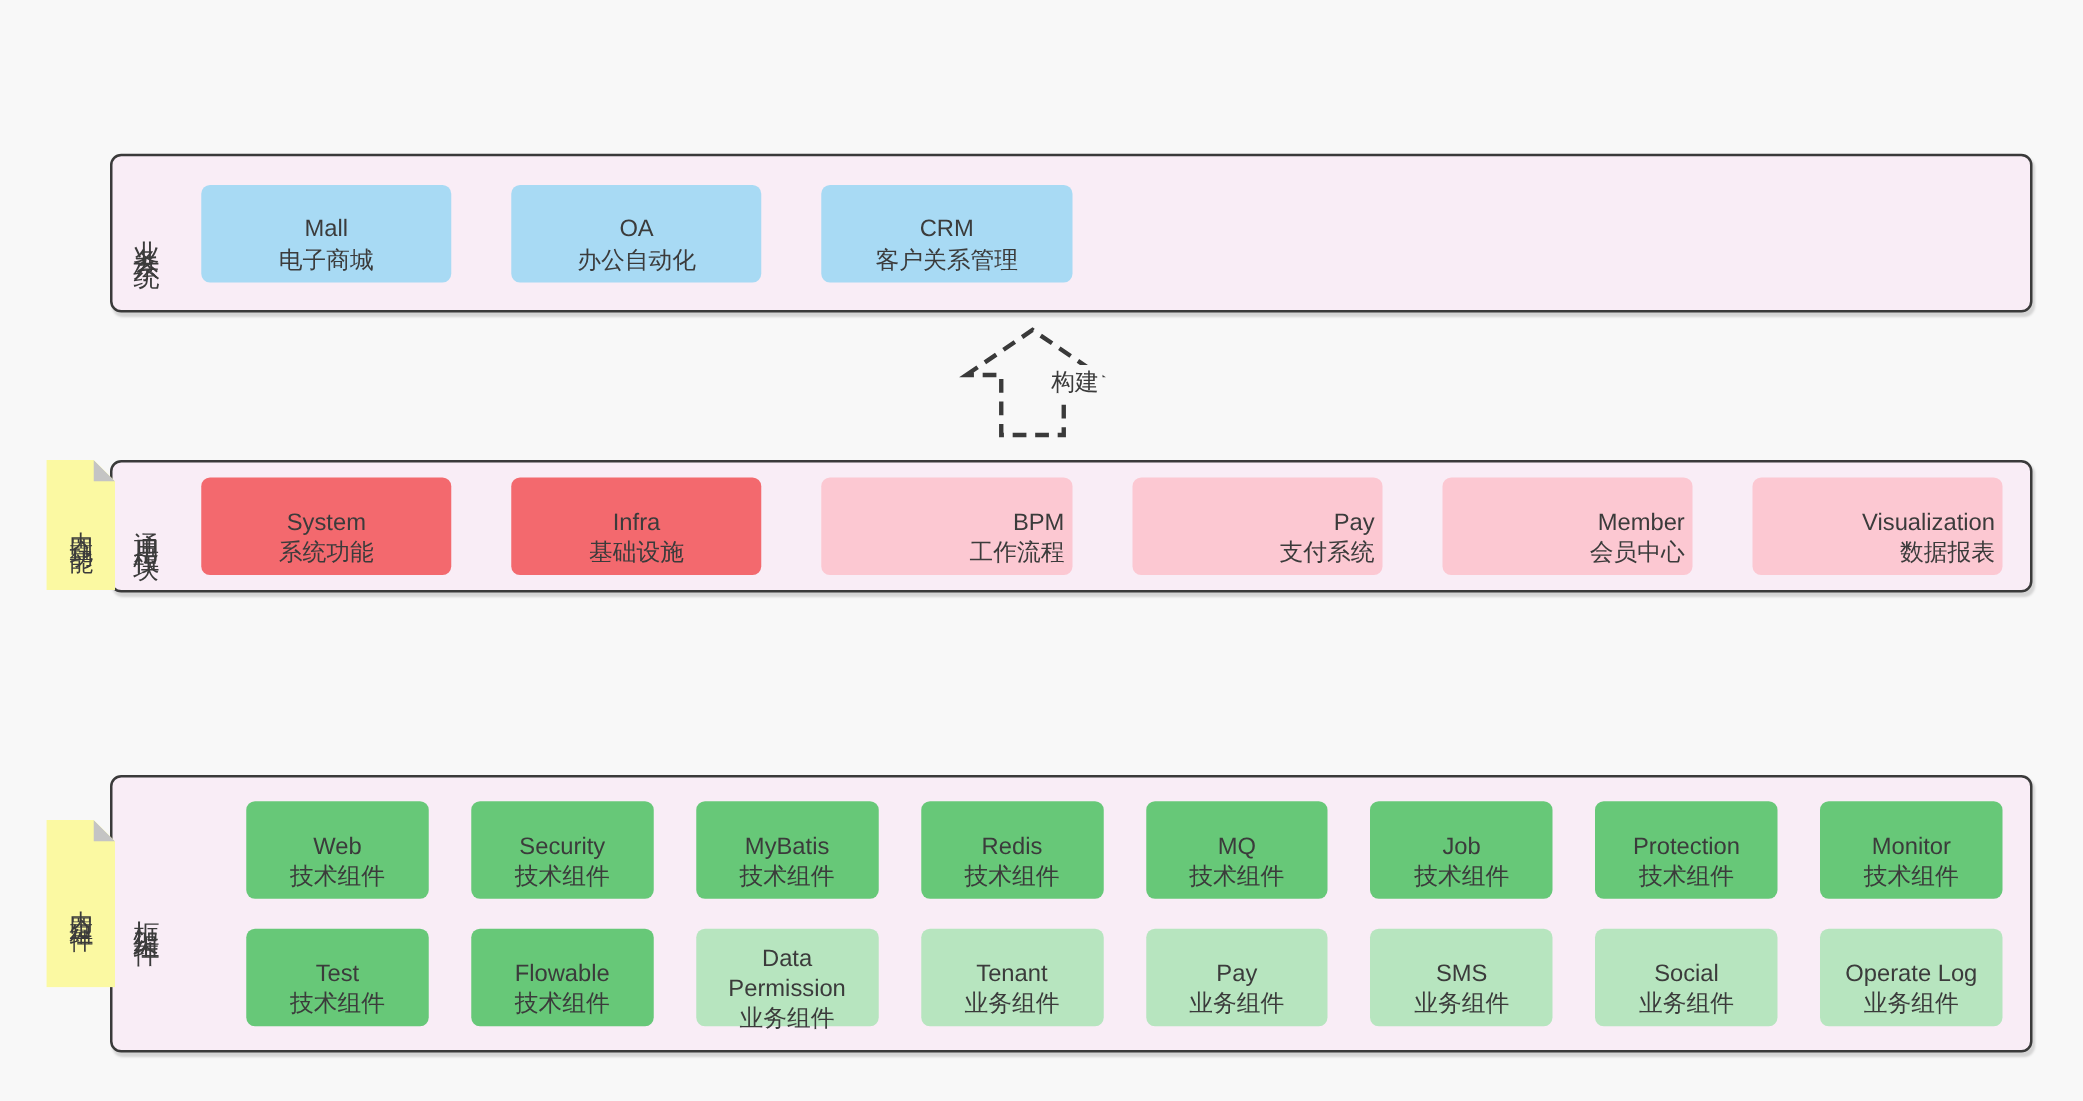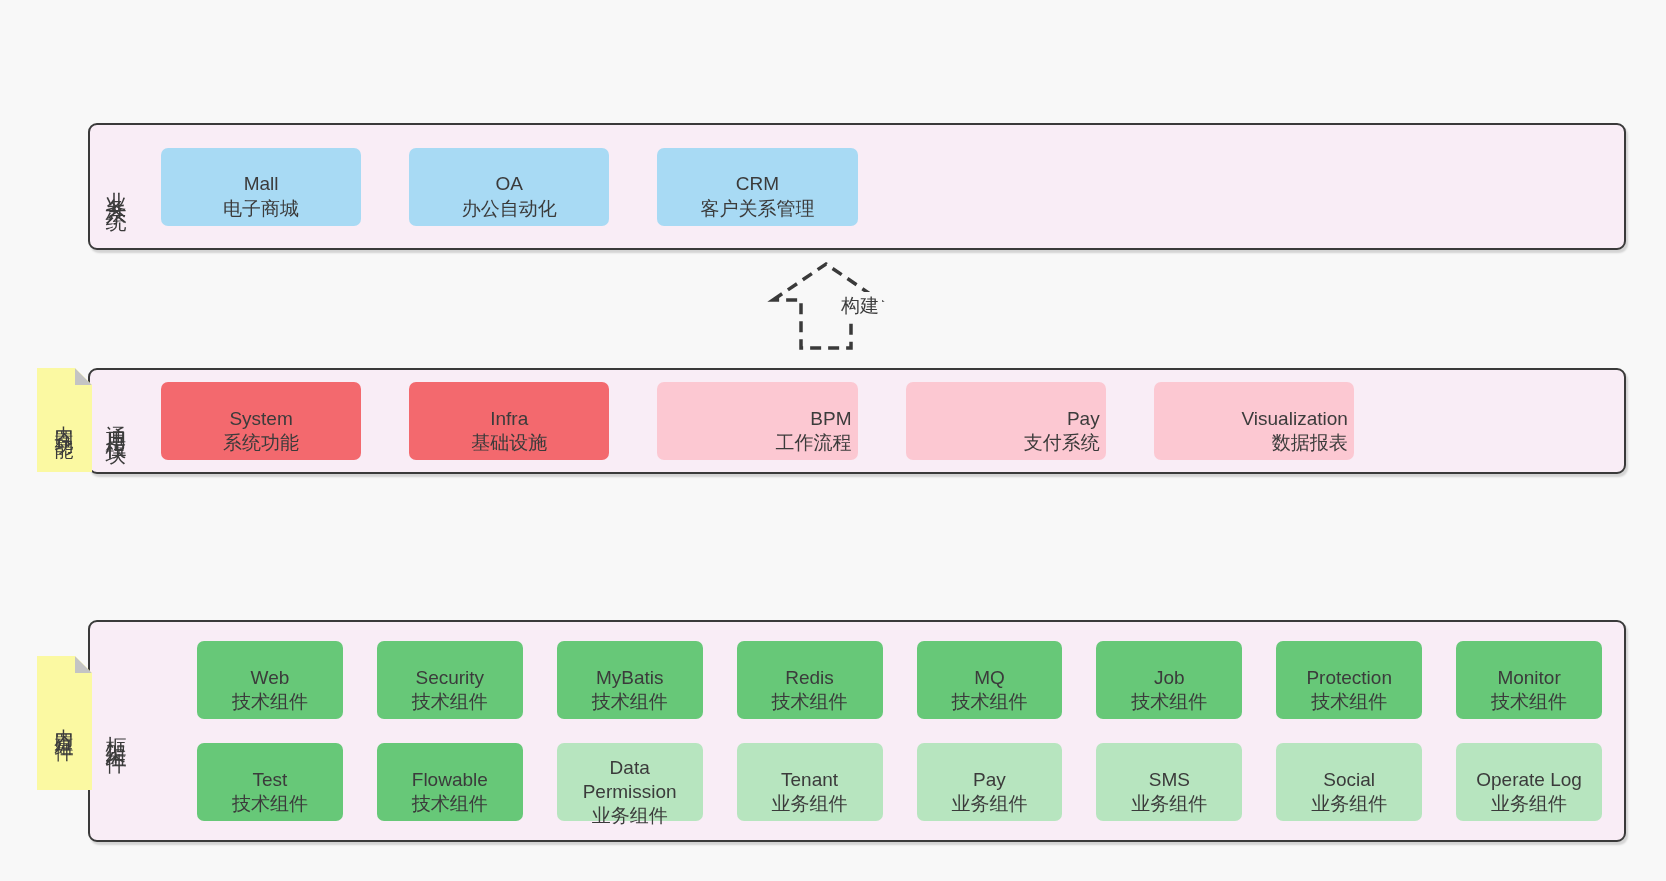--- a/index.html
+++ b/index.html
@@ -153,20 +153,24 @@
           </div>
           <div class="box v-pink">
             <div class="box-name">BPM</div>
             <div class="box-desc">工作流程</div>
           </div>
           <div class="box v-pink">
             <div class="box-name">Pay</div>
             <div class="box-desc">支付系统</div>
           </div>
           <div class="box v-pink">
+            <div class="box-name">Member</div>
+            <div class="box-desc">会员中心</div>
+          </div>
+          <div class="box v-pink">
             <div class="box-name">Visualization</div>
             <div class="box-desc">数据报表</div>
           </div>
         </div>
     </div>
   </section>
 
 
   <section class="panel panel-components">
     <div class="side-tag">

